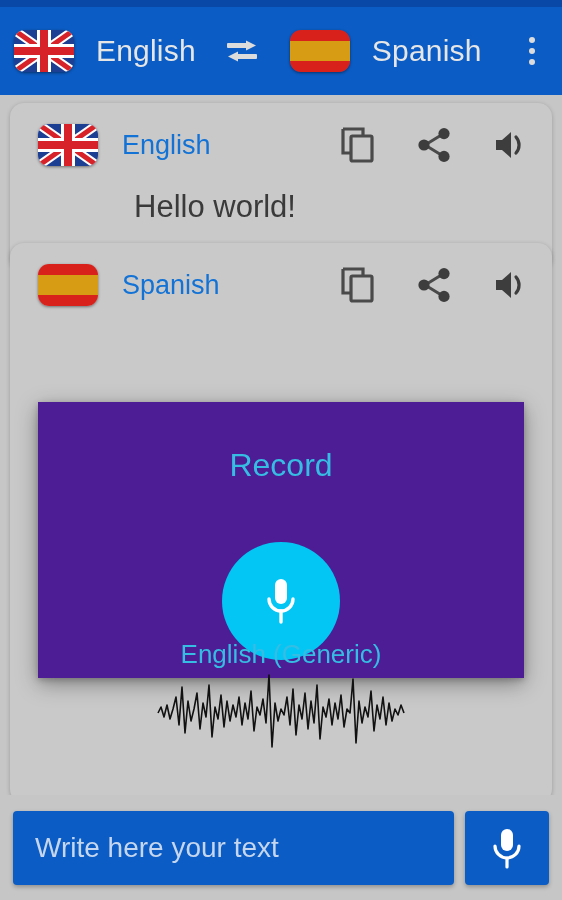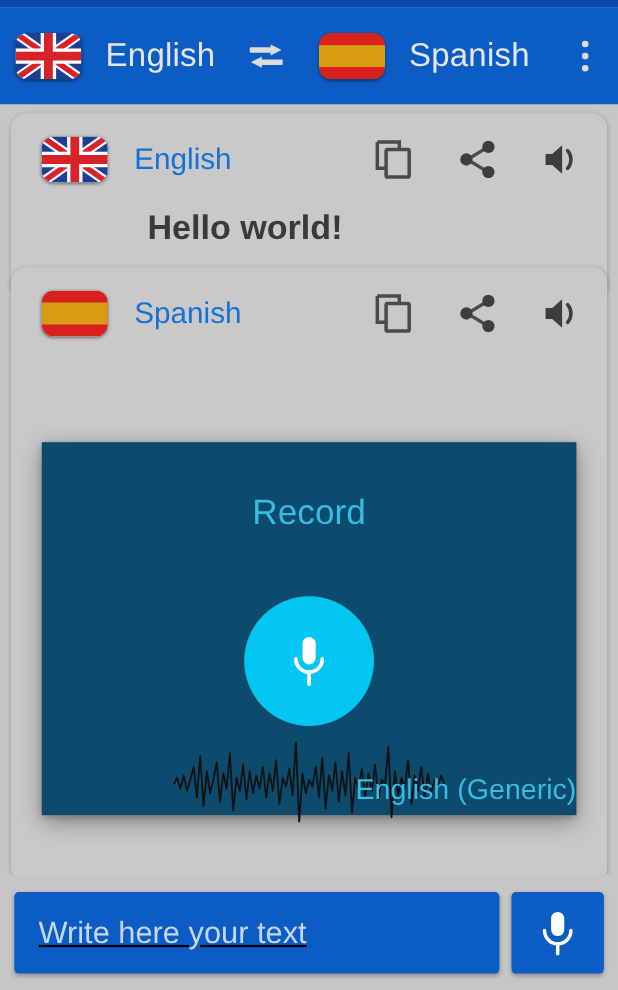--- a/index.html
+++ b/index.html
@@ -81,29 +81,29 @@
   }
   .card-actions{
     position:absolute; right:24px; top:50%; transform:translateY(-50%);
     display:flex; align-items:center; gap:40px;
   }
   .act{ width:36px; height:36px; display:flex; align-items:center; justify-content:center; }
   .act svg{ display:block; }
 
   .card-text{
     position:absolute; left:124px; right:26px; top:84px;
-    color:#3a3a3a; font-size:31px; line-height:1.28; font-weight:700;
+    color:#3a3a3a; font-size:31px; line-height:1.28; font-weight:400;
   }
   .card.card-es .card-text{ top:76px; }
 
   
   .scrim{ position:absolute; inset:0; background:transparent; }
   .modal{
-    position:absolute; left:38px; top:307px; width:486px; height:339px;
-    background:#0c4a6e;
+    position:absolute; left:38px; top:307px; width:486px; height:276px;
+    background:#4c1d95;
     box-shadow:0 6px 20px rgba(0,0,0,.35), 0 2px 6px rgba(0,0,0,.22);
     z-index:20;
   }
   .modal-title{
     position:absolute; left:0; top:45px; width:100%;
     text-align:center; color:#36bde3; font-size:32px; font-weight:400;
   }
   .mic-circle{
     position:absolute; left:50%; top:140px; transform:translateX(-50%);
     width:118px; height:118px; border-radius:50%;
@@ -111,27 +111,27 @@
     display:flex; align-items:center; justify-content:center;
   }
   .mic-circle svg{ display:block; }
   .waveform{
     position:absolute; left:50%; top:265px; transform:translateX(-50%);
     width:250px; height:88px;
   }
   .waveform svg{ display:block; width:100%; height:100%; }
   .modal-lang{
     position:absolute; left:0; bottom:8px; width:100%;
-    text-align:right; color:#36bde3; font-size:26px; font-weight:400;
+    text-align:center; color:#36bde3; font-size:26px; font-weight:400;
   }
 
   
   .bottombar{
     position:absolute; left:0; bottom:0; width:562px; height:105px;
-    background:#c6c6c6; display:flex; align-items:center;text-decoration:underline;
+    background:#c6c6c6; display:flex; align-items:center;
   }
   .text-input{
     margin-left:13px; width:441px; height:74px;
     background:#0b5cc4; border:none; border-radius:4px;
     color:#ffffff; font-family:"Liberation Sans", sans-serif;
     font-size:28px; padding:0 22px;
     box-shadow:0 2px 4px rgba(0,0,0,.28);
   }
   .text-input::placeholder{ color:#c5d6ee; opacity:1; }
   .mic-btn{

